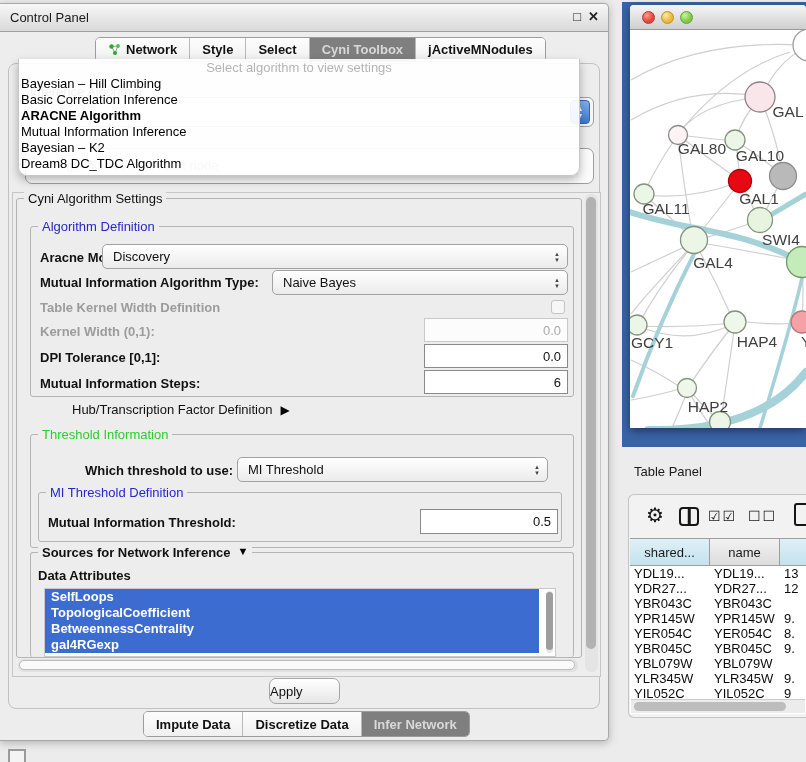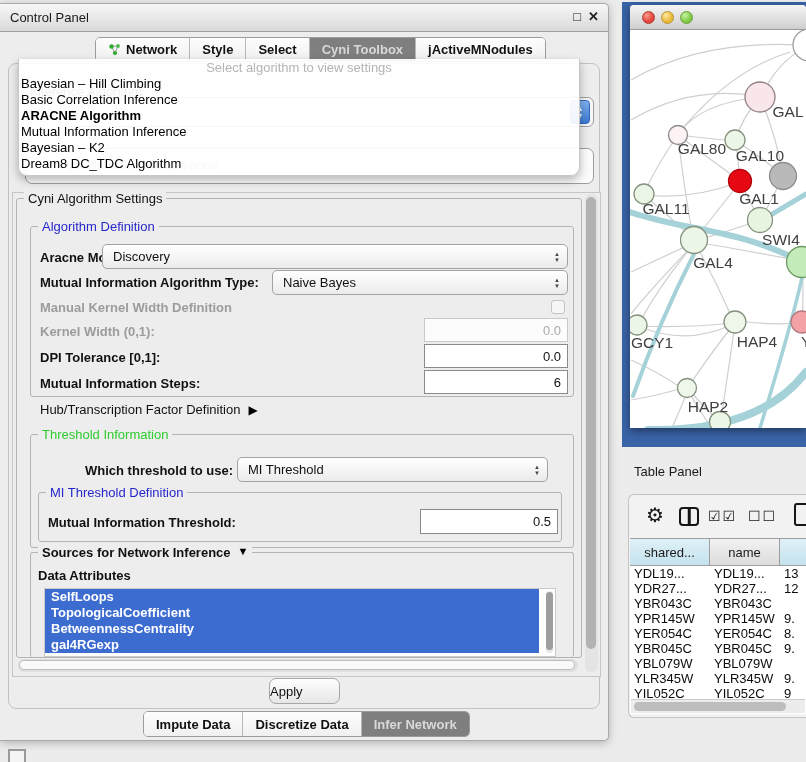--- a/index.html
+++ b/index.html
@@ -43,21 +43,21 @@
   .vscroll{left:585px;top:190px;width:13px;height:478px;background:#e4e4e4;border-radius:6px;}
   .vscroll .thumb{position:absolute;left:1px;top:3px;width:10px;height:452px;background:#b2b2b2;border-radius:5px;}
   .hscroll{left:18px;top:655px;width:560px;height:13px;background:#e0e0e0;border-radius:6px;}
   .hscroll .thumb{position:absolute;left:1px;top:1px;width:556px;height:10px;background:#fafafa;border:1px solid #bdbdbd;border-radius:5px;box-sizing:border-box;}
   
   .group{border:1px solid #b4b4b4;border-radius:3px;}
   .gtitle{position:absolute;top:-8px;left:7px;background:#ededed;padding:0 4px;font-size:13px;white-space:nowrap;}
   .blue{color:#2626cc;} .green{color:#2ecc2e;}
   .lbl{font-size:13px;font-weight:bold;color:#111;white-space:nowrap;}
   .lbl.dis{color:#9c9c9c;}
-  .plain{font-size:13px;color:#111;white-space:nowrap;}
+  .plain{font-size:13px;color:#111;white-space:nowrap;margin-left:32px;}
   
   .combo{border:1px solid #a2a2a2;border-radius:5px;background:linear-gradient(#ffffff,#ebebeb);
          display:flex;align-items:center;box-sizing:border-box;}
   .combo .ctext{flex:1;font-size:13px;padding-left:10px;color:#111;white-space:nowrap;overflow:hidden;}
   .carrows{display:flex;flex-direction:column;align-items:center;justify-content:center;
            font-size:8px;line-height:6px;color:#444;padding:0 7px;}
   .field{border:1px solid #8a8a8a;background:#fff;box-sizing:border-box;font-size:13px;
          display:flex;align-items:center;justify-content:flex-end;padding-right:6px;}
   .field.dis{border:1px solid #c9c9c9;background:#fcfcfc;color:#aaa;}
   .checkbox{width:14px;height:14px;border:1px solid #c4c4c4;border-radius:3px;background:#f6f6f6;box-sizing:border-box;}
@@ -194,21 +194,21 @@
 
     <span class="abs lbl" style="left:40px;top:271px;">Mutual Information Algorithm Type:</span>
     <div class="abs combo" style="left:272px;top:266px;width:296px;height:25px;">
       <span class="ctext">Naive Bayes</span>
       <span class="carrows">
           <i style="font-style:normal;font-size:6px;">▲</i>
           <i style="font-style:normal;font-size:6px;">▼</i>
         </span>
     </div>
 
-    <span class="abs lbl dis" style="left:40px;top:296px;">Manual Kernel Width Definition</span>
+    <span class="abs lbl dis" style="left:40px;top:296px;">Table Kernel Width Definition</span>
     <div class="abs checkbox" style="left:551px;top:296px;"></div>
 
     <span class="abs lbl dis" style="left:40px;top:320px;">Kernel Width (0,1):</span>
     <div class="abs field dis" style="left:424px;top:314px;width:144px;height:24px;">
       <span>0.0</span>
     </div>
 
     <span class="abs lbl" style="left:40px;top:346px;">DPI Tolerance [0,1]:</span>
     <div class="abs field" style="left:424px;top:340px;width:144px;height:24px;">
       <span>0.0</span>

